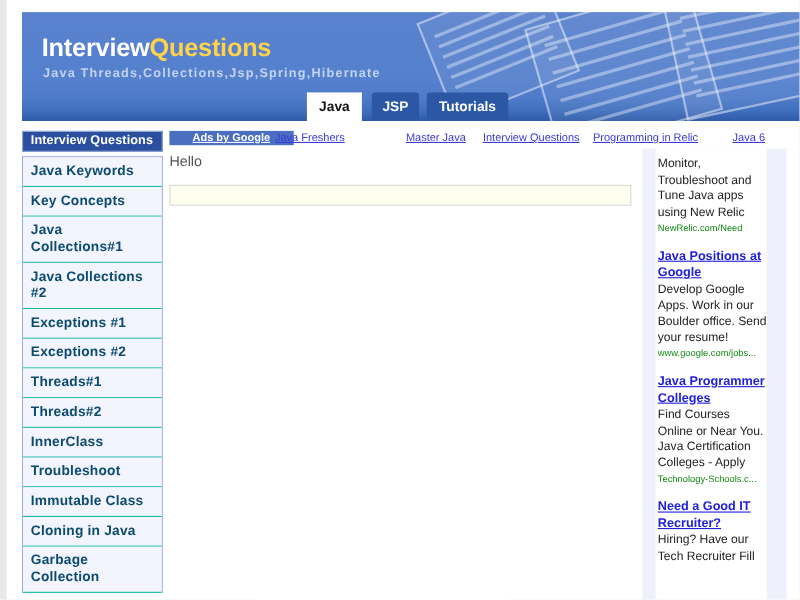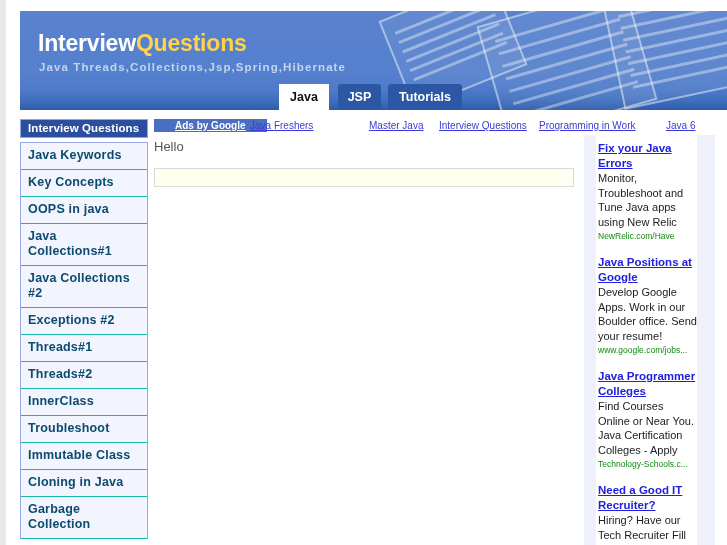--- a/index.html
+++ b/index.html
@@ -336,56 +336,55 @@
     </div>
   </div>
 
   <div id="content">
 
     <div id="sidebar">
       <div id="sidebar-head">Interview Questions</div>
       <div id="sidebar-list">
         <div class="side-item">Java Keywords</div>
         <div class="side-item">Key Concepts</div>
-        <div class="side-item">OOPS in java</div>
         <div class="side-item">Java Collections#1</div>
         <div class="side-item">Java Collections #2</div>
+        <div class="side-item">Exceptions #1</div>
         <div class="side-item">Exceptions #2</div>
         <div class="side-item">Threads#1</div>
         <div class="side-item">Threads#2</div>
         <div class="side-item">InnerClass</div>
         <div class="side-item">Troubleshoot</div>
         <div class="side-item">Immutable Class</div>
         <div class="side-item">Cloning in Java</div>
         <div class="side-item">Garbage Collection</div>
       </div>
     </div>
 
     <div id="ads-strip">
       <div id="ads-by-google">Ads by Google</div>
       <div id="sl-0" class="strip-link">Java Freshers</div>
       <div id="sl-1" class="strip-link">Master Java</div>
       <div id="sl-2" class="strip-link">Interview Questions</div>
-      <div id="sl-3" class="strip-link">Programming in Work</div>
+      <div id="sl-3" class="strip-link">Programming in Relic</div>
       <div id="sl-4" class="strip-link">Java 6</div>
     </div>
 
     <div id="main">
       <div id="hello-text">Hello</div>
       <input id="text-input" type="text" placeholder="" style="">
     </div>
 
     <div id="ad-rail">
       <div id="ad-rail-edge"></div>
       <div id="ad-box">
 
         <div class="ad-unit">
-          <div class="ad-title">Fix your Java Errors</div>
           <div class="ad-desc">Monitor, Troubleshoot and Tune Java apps using New Relic</div>
-          <div class="ad-url">NewRelic.com/Have</div>
+          <div class="ad-url">NewRelic.com/Need</div>
         </div>
 
         <div class="ad-unit">
           <div class="ad-title">Java Positions at Google</div>
           <div class="ad-desc">Develop Google Apps. Work in our Boulder office. Send your resume!</div>
           <div class="ad-url">www.google.com/jobs...</div>
         </div>
 
         <div class="ad-unit">
           <div class="ad-title">Java Programmer Colleges</div>

